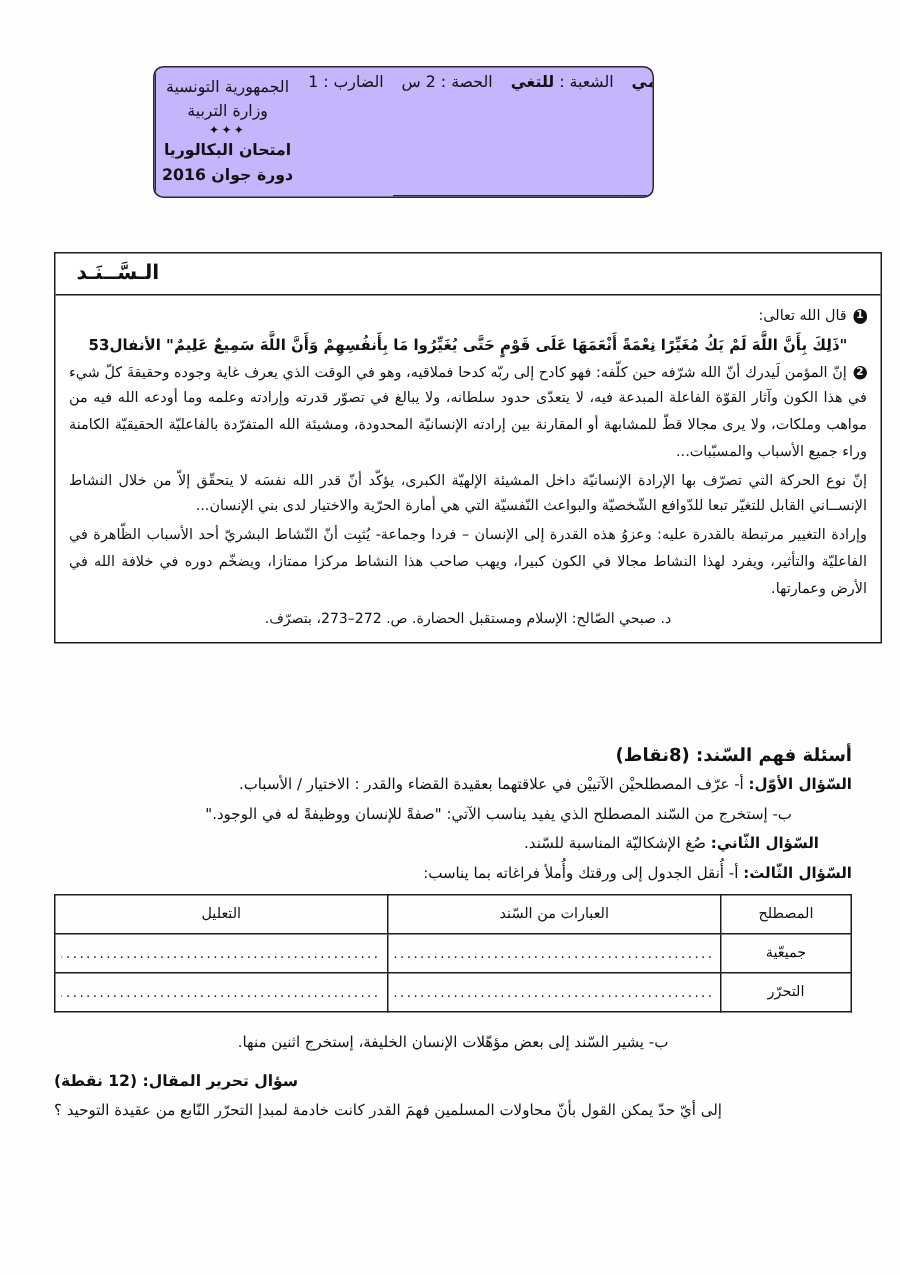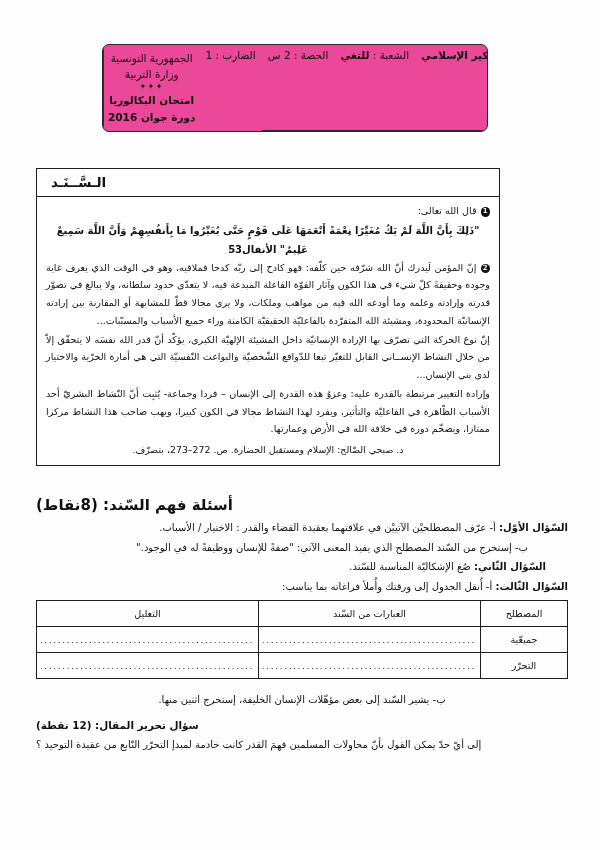--- a/index.html
+++ b/index.html
@@ -20,24 +20,24 @@
     position: absolute;
     inset: 0;
     background: #fefefe;
   }
 
   
   .header-wrap {
     position: absolute;
     top: 44px;
     left: 102px;
-    width: 386px;
+    width: 334px;
     border: 1.6px solid #2a2a2a;
     border-radius: 7px;
-    background: #ec4899;
+    background: #c4b5fd;
     box-sizing: border-box;
     display: flex;
     flex-direction: row-reverse;
     overflow: hidden;
   }
   .hdr-right {
     width: 172px;
     box-sizing: border-box;
     padding: 6px 4px 7px;
     text-align: center;
@@ -74,21 +74,21 @@
     letter-spacing: 1.5px;
     line-height: 1;
     color: #111;
   }
 
   
   .doc-box {
     position: absolute;
     top: 168px;
     left: 36px;
-    width: 464px;
+    width: 552px;
     border: 1.5px solid #1d1d1d;
     box-sizing: border-box;
     background: #fff;
   }
   .sanad-title {
     border-bottom: 1.4px solid #1d1d1d;
     text-align: left;
     padding: 5px 10px 6px 14px;
     font-size: 13.5px;
     font-weight: 700;
@@ -133,22 +133,22 @@
 
   
   .q-section {
     position: absolute;
     left: 36px;
     width: 532px;
     font-size: 10px;
   }
   .q-heading {
     font-weight: 700;
-    text-align: left;
-    font-size: 15px;
+    text-align: right;
+    font-size: 12px;
     margin-bottom: 5px;
   }
   .q-line {
     text-align: right;
     line-height: 1.75;
     margin-bottom: 2px;
   }
   .q-line .lbl { font-weight: 700; }
   .q-indent { padding-right: 40px; }
   .q-indent2 { padding-right: 22px; }
@@ -244,21 +244,21 @@
   </div>
 
   <div class="q-section" id="questions" style="top: 496px;">
     <div class="q-heading">أسئلة فهم السّند: (8نقاط)</div>
 
     <div class="q-line">
       <span class="lbl">السّؤال الأوّل:</span>
       <span>أ- عرّف المصطلحيْن الآتييْن في علاقتهما بعقيدة القضاء والقدر :  الاختيار / الأسباب.</span>
     </div>
     <div class="q-line q-indent">
-      <span>ب- إستخرج من السّند المصطلح الذي يفيد المعنى الآتي: "صفةً للإنسان ووظيفةً له في الوجود."</span>
+      <span>ب- إستخرج من السّند المصطلح الذي يفيد يناسب الآتي: "صفةً للإنسان ووظيفةً له في الوجود."</span>
     </div>
 
     <div class="q-line q-indent2">
       <span class="lbl">السّؤال الثّاني:</span>
       <span>صُغ الإشكاليّة المناسبة للسّند.</span>
     </div>
 
     <div class="q-line">
       <span class="lbl">السّؤال الثّالث:</span>
       <span>أ- أُنقل الجدول إلى ورقتك وأُملأ فراغاته بما يناسب:</span>

